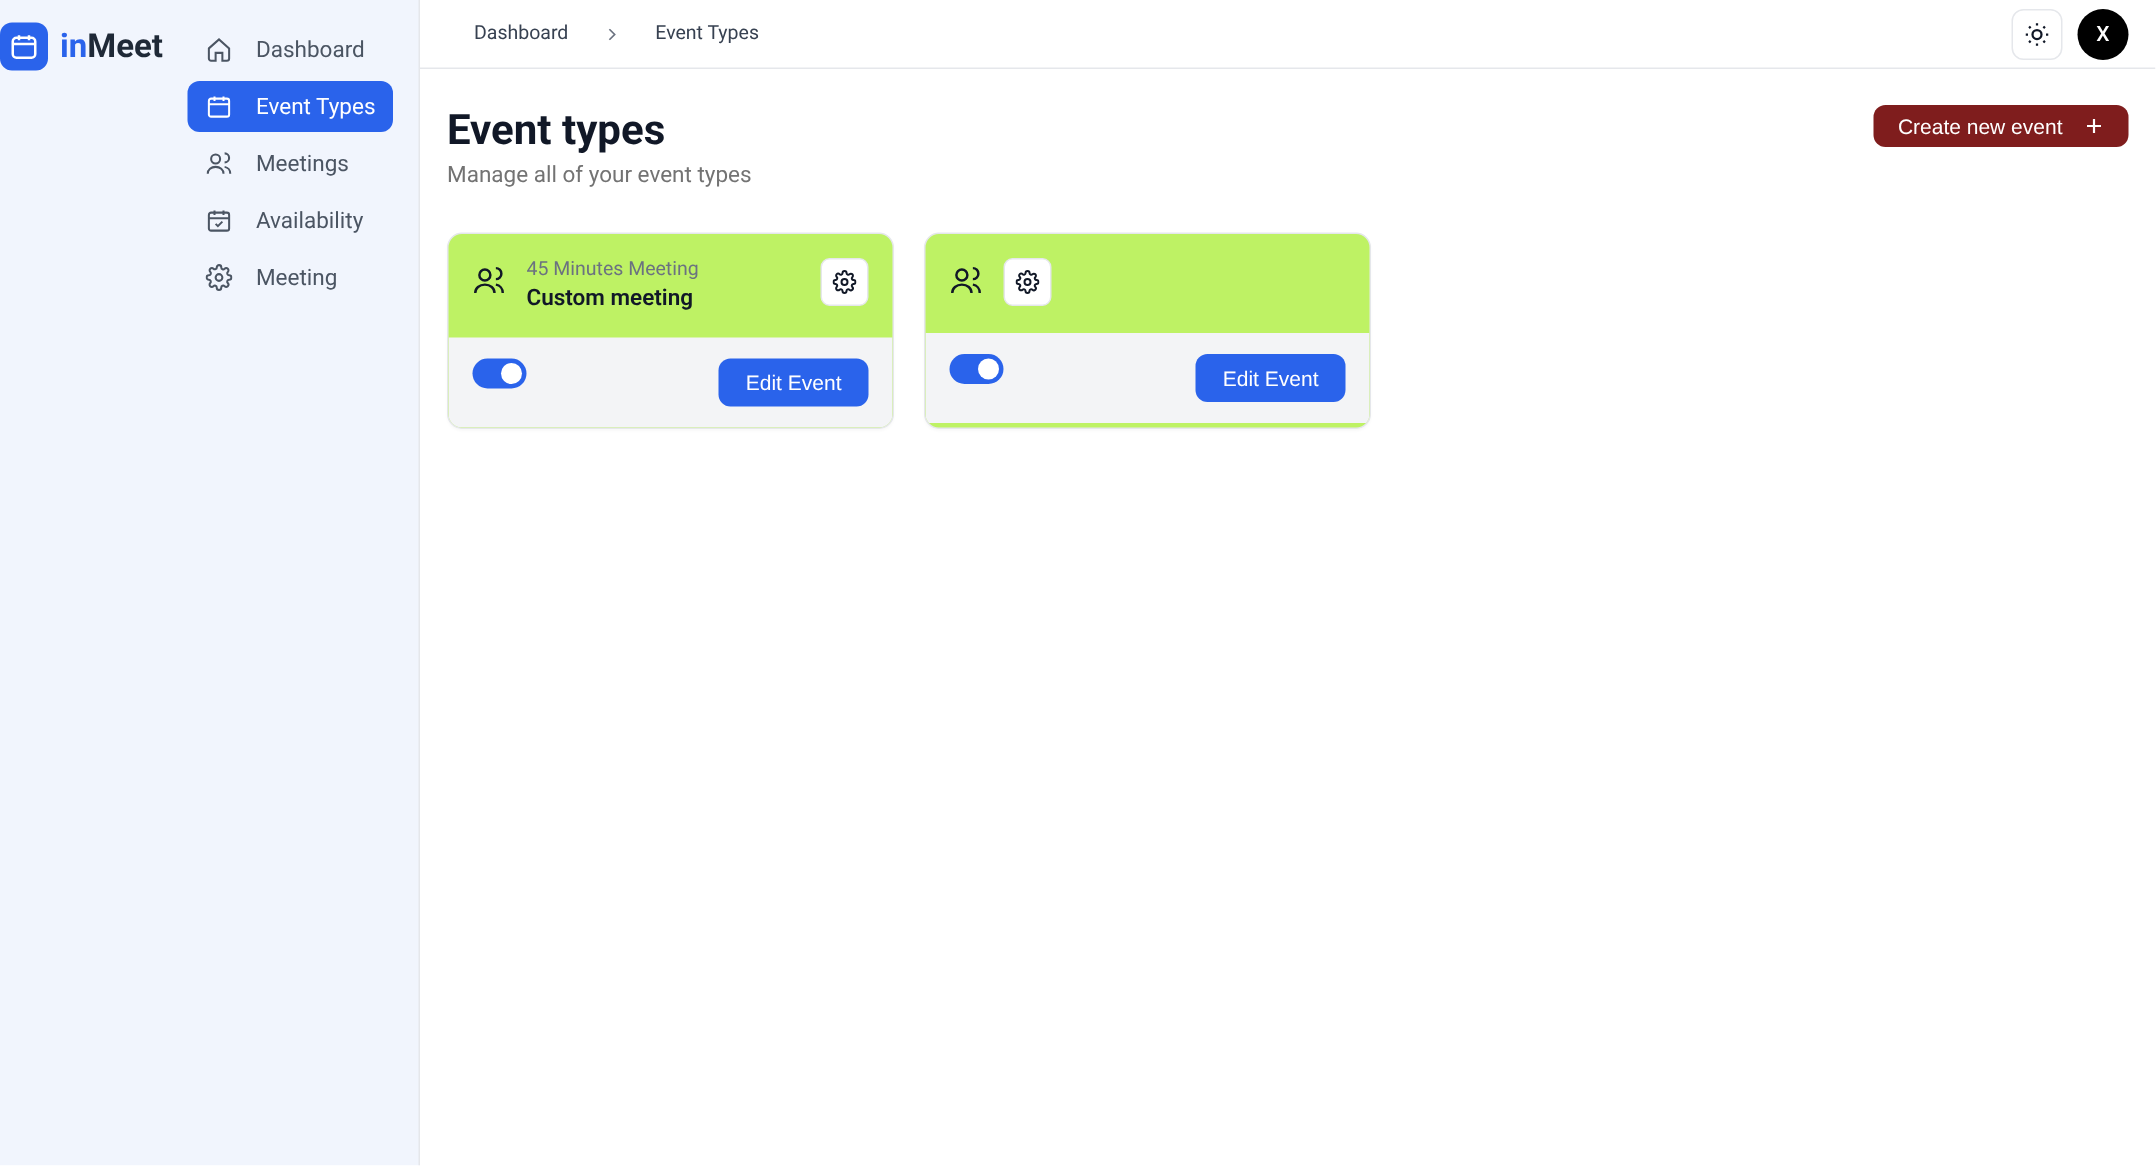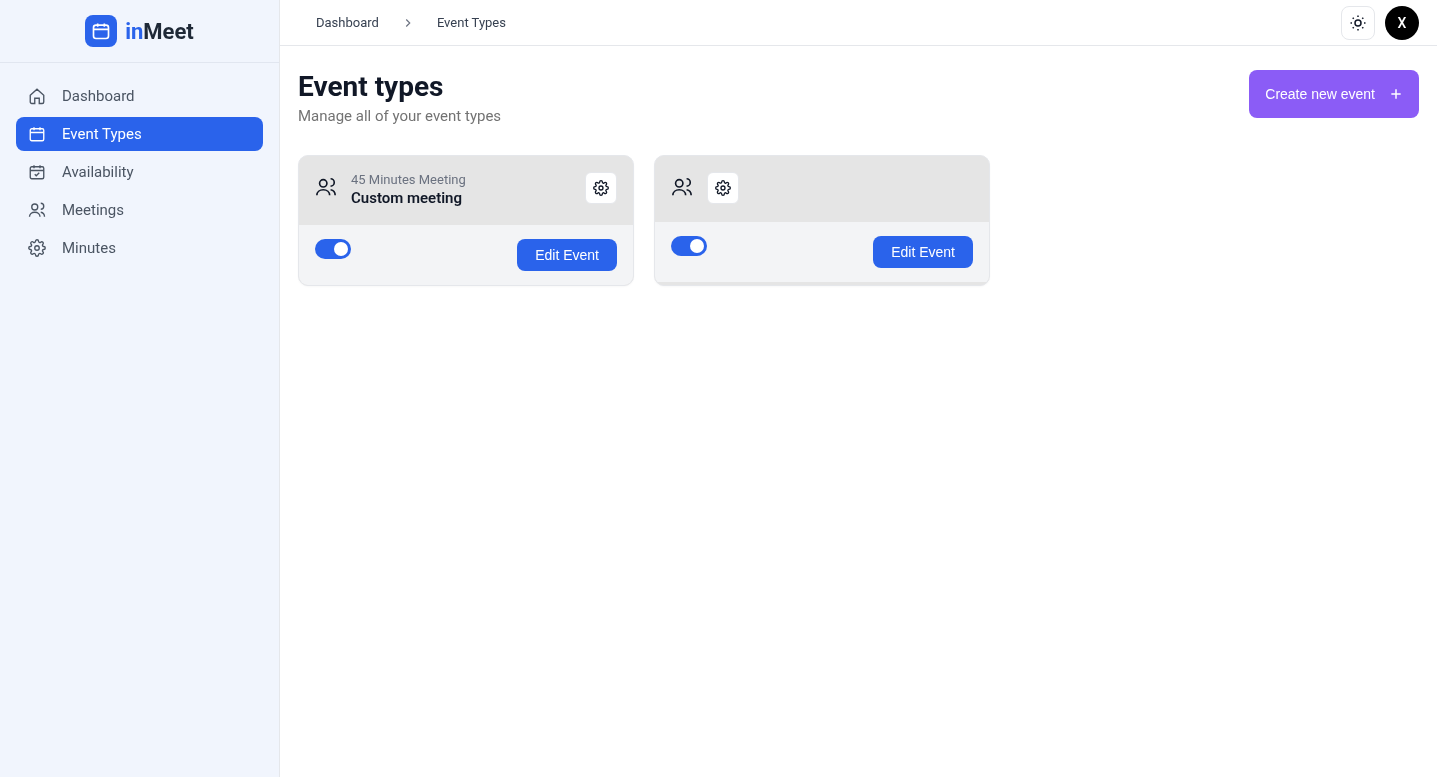--- a/index.html
+++ b/index.html
@@ -13,21 +13,21 @@
       height: 100vh;
       display: flex;
       overflow: hidden;
     }
     
     .sidebar {
       width: 280px;
       background: #f1f5fd;
       border-right: 1px solid #e5e7eb;
       display: flex;
-      flex-direction: column;
+      flex-direction: row;
       flex-shrink: 0;
     }
     .logo-wrap {
       height: 62px;
       display: flex;
       align-items: center;
       justify-content: center;
       gap: 8px;
     }
     .logo-box {
@@ -166,25 +166,25 @@
       font-size: 28px;
       font-weight: 700;
       color: #111827;
       margin-bottom: 4px;
     }
     .page-subtitle {
       font-size: 15px;
       color: #737373;
     }
     .create-btn {
-      background: #8b5cf6;
+      background: #7f1d1d;
       color: #fff;
       border: none;
       border-radius: 8px;
-      height: 48px;
+      height: 28px;
       padding: 0 16px;
       display: flex;
       align-items: center;
       gap: 14px;
       font-size: 14px;
       cursor: pointer;
     }
     .create-btn svg {
       width: 14px;
       height: 14px;
@@ -193,26 +193,26 @@
       fill: none;
     }
     
     .cards {
       margin-top: 30px;
       display: flex;
       gap: 20px;
       flex-wrap: wrap;
     }
     .card {
-      width: 336px;
+      width: 298px;
       border: 1px solid #e5e7eb;
       border-radius: 10px;
       overflow: hidden;
       box-shadow: 0 1px 2px rgba(0,0,0,0.03);
-      background: #e5e5e5;
+      background: #bef264;
     }
     .card-top {
       padding: 16px 16px 18px 16px;
       display: flex;
       align-items: flex-start;
       gap: 14px;
     }
     .card-icon {
       width: 22px;
       height: 22px;
@@ -317,39 +317,39 @@
     </div>
     <div class="nav-item active">
       <svg viewBox="0 0 24 24">
           <rect x="3" y="5" width="18" height="16" rx="2"></rect>
           <path d="M3 10h18M8 3v4M16 3v4"></path>
         </svg>
       <span>Event Types</span>
     </div>
     <div class="nav-item">
       <svg viewBox="0 0 24 24">
-          <rect x="3" y="5" width="18" height="16" rx="2"></rect>
-          <path d="M3 10h18M8 3v4M16 3v4M9 15l2 2 4-4"></path>
-        </svg>
-      <span>Availability</span>
-    </div>
-    <div class="nav-item">
-      <svg viewBox="0 0 24 24">
           <circle cx="9" cy="8" r="4"></circle>
           <path d="M2 21c0-3.5 3-6 7-6s7 2.5 7 6"></path>
           <path d="M17 11a4 4 0 0 0 0-8M22 21c0-3-2-5.5-5-6"></path>
         </svg>
       <span>Meetings</span>
     </div>
     <div class="nav-item">
       <svg viewBox="0 0 24 24">
+          <rect x="3" y="5" width="18" height="16" rx="2"></rect>
+          <path d="M3 10h18M8 3v4M16 3v4M9 15l2 2 4-4"></path>
+        </svg>
+      <span>Availability</span>
+    </div>
+    <div class="nav-item">
+      <svg viewBox="0 0 24 24">
           <circle cx="12" cy="12" r="3"></circle>
           <path d="M19.4 15a1.7 1.7 0 0 0 .34 1.87l.06.06a2 2 0 1 1-2.83 2.83l-.06-.06a1.7 1.7 0 0 0-1.87-.34 1.7 1.7 0 0 0-1.04 1.56V21a2 2 0 1 1-4 0v-.08a1.7 1.7 0 0 0-1.04-1.56 1.7 1.7 0 0 0-1.87.34l-.06.06a2 2 0 1 1-2.83-2.83l.06-.06a1.7 1.7 0 0 0 .34-1.87 1.7 1.7 0 0 0-1.56-1.04H3a2 2 0 1 1 0-4h.08a1.7 1.7 0 0 0 1.56-1.04 1.7 1.7 0 0 0-.34-1.87l-.06-.06a2 2 0 1 1 2.83-2.83l.06.06a1.7 1.7 0 0 0 1.87.34 1.7 1.7 0 0 0 1.04-1.56V3a2 2 0 1 1 4 0v.08a1.7 1.7 0 0 0 1.04 1.56 1.7 1.7 0 0 0 1.87-.34l.06-.06a2 2 0 1 1 2.83 2.83l-.06.06a1.7 1.7 0 0 0-.34 1.87 1.7 1.7 0 0 0 1.56 1.04H21a2 2 0 1 1 0 4h-.08a1.7 1.7 0 0 0-1.56 1.04z"></path>
         </svg>
-      <span>Minutes</span>
+      <span>Meeting</span>
     </div>
   </nav>
 </aside>
 
 <main class="main">
   <div class="topbar">
     <div class="breadcrumb">
       <span>Dashboard</span>
       <svg viewBox="0 0 24 24">
           <path d="M9 6l6 6-6 6"></path>

